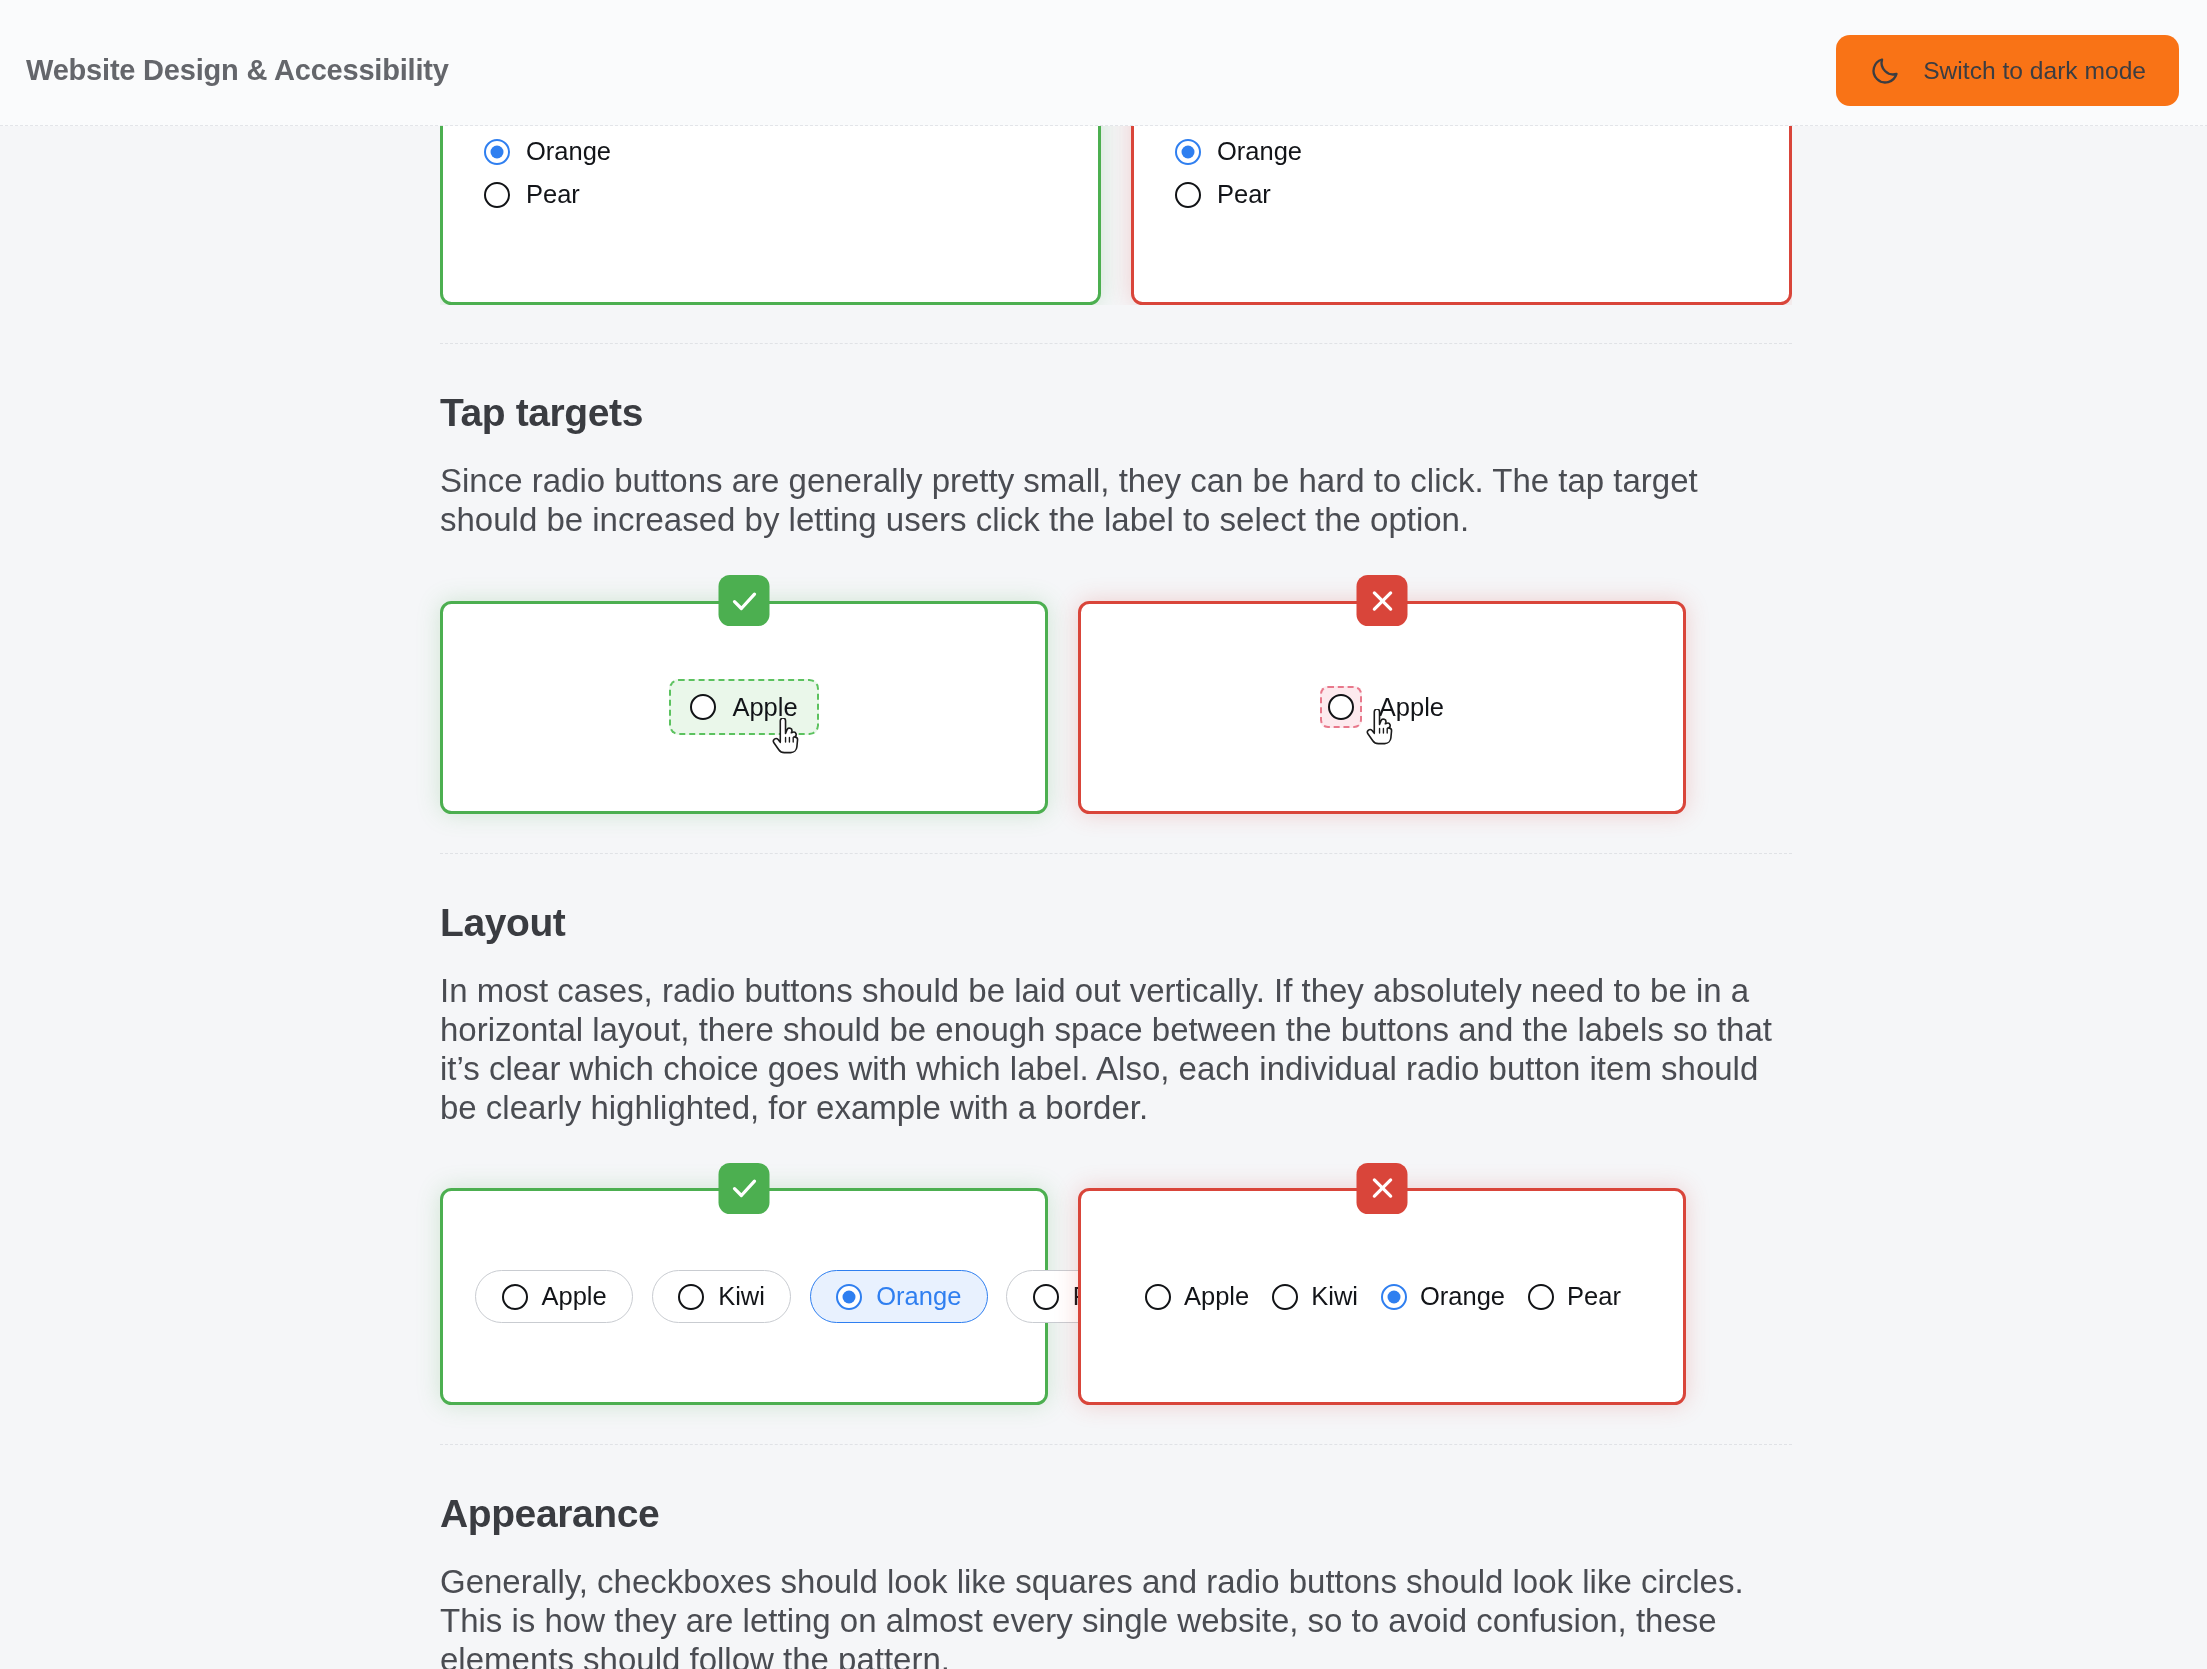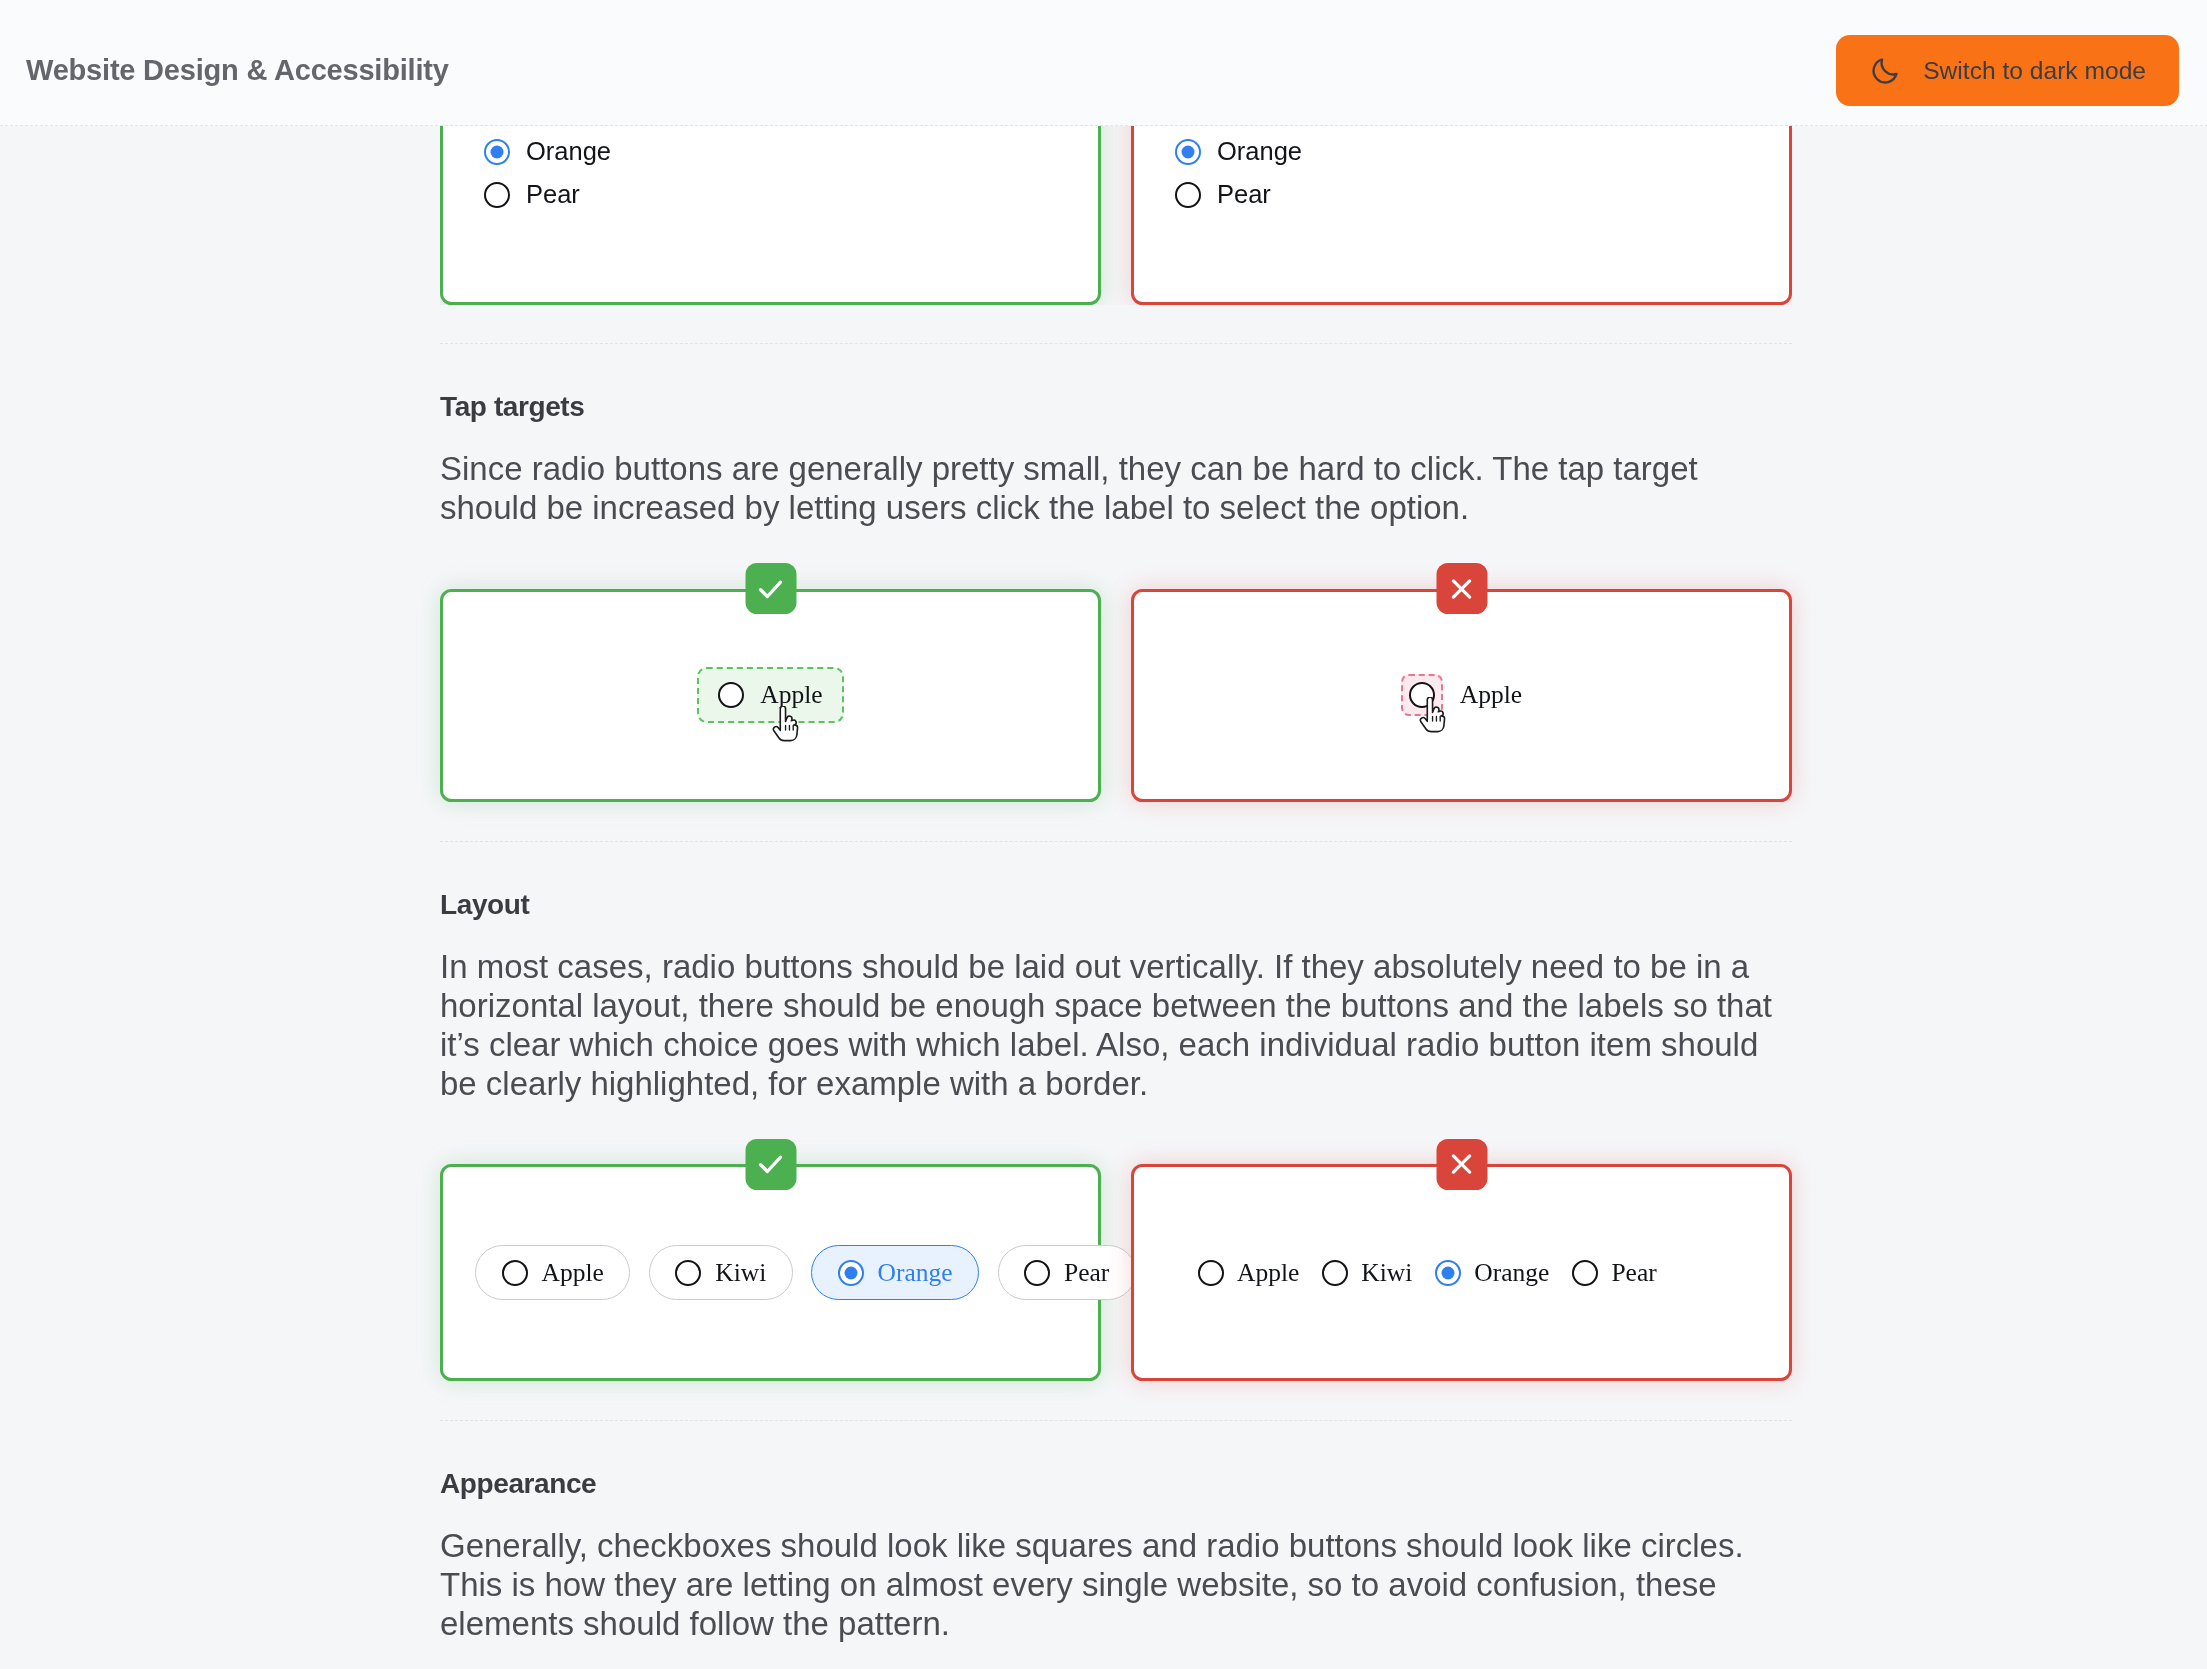--- a/index.html
+++ b/index.html
@@ -63,39 +63,39 @@
   }
 
   
   .divider {
     border: 0;
     border-top: 1.8px dashed #e0e2e6;
     margin: 0;
     width: 1352px;
   }
   .section-title {
-    font-size: 28px;
+    font-size: 39px;
     font-weight: 700;
     color: #3a3c41;
     letter-spacing: -0.4px;
   }
   .section-desc {
     font-size: 33px;
     line-height: 39px;
     color: #4a4c52;
     max-width: 1334px;
   }
 
   
   .examples {
     display: flex;
     gap: 30px;
     position: relative;
   }
-  .example { width: 661px; position: relative; font-family: Liberation Serif, serif; }
+  .example { width: 608px; position: relative; }
 
   .badge {
     position: absolute;
     top: 0;
     left: 50%;
     transform: translateX(-50%);
     width: 51px; height: 51px;
     border-radius: 11.4px;
     display: flex;
     align-items: center;

